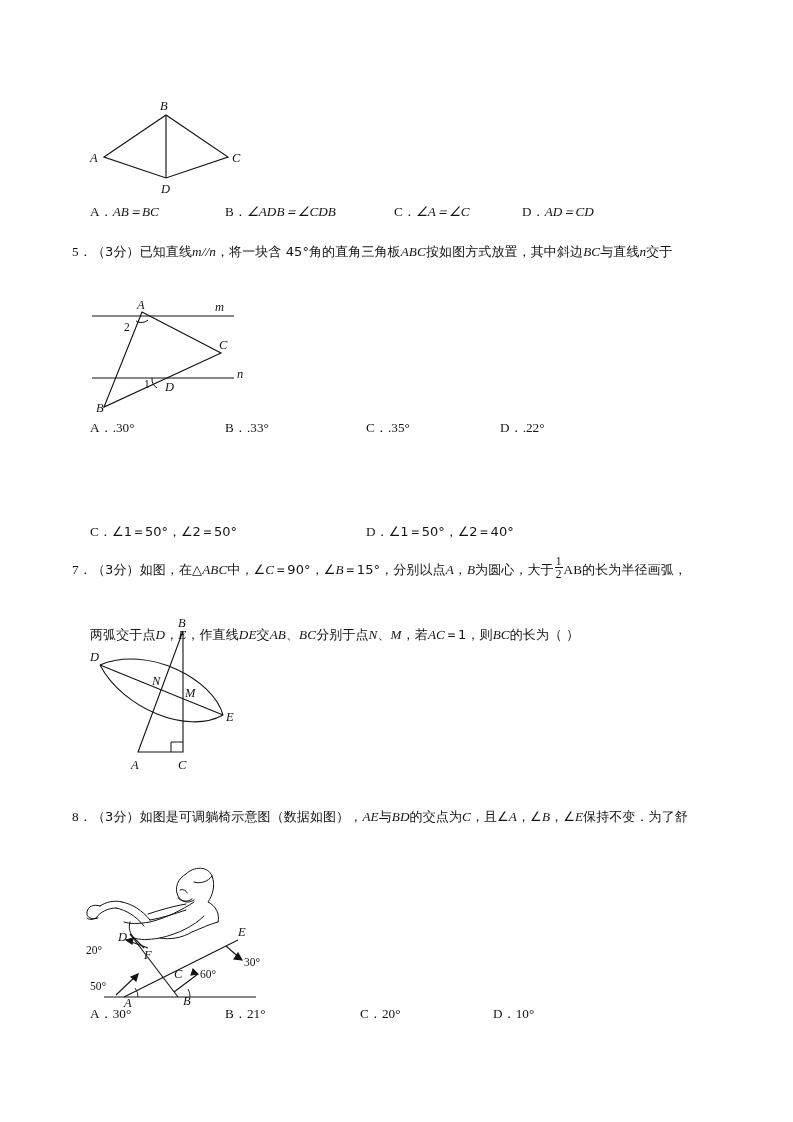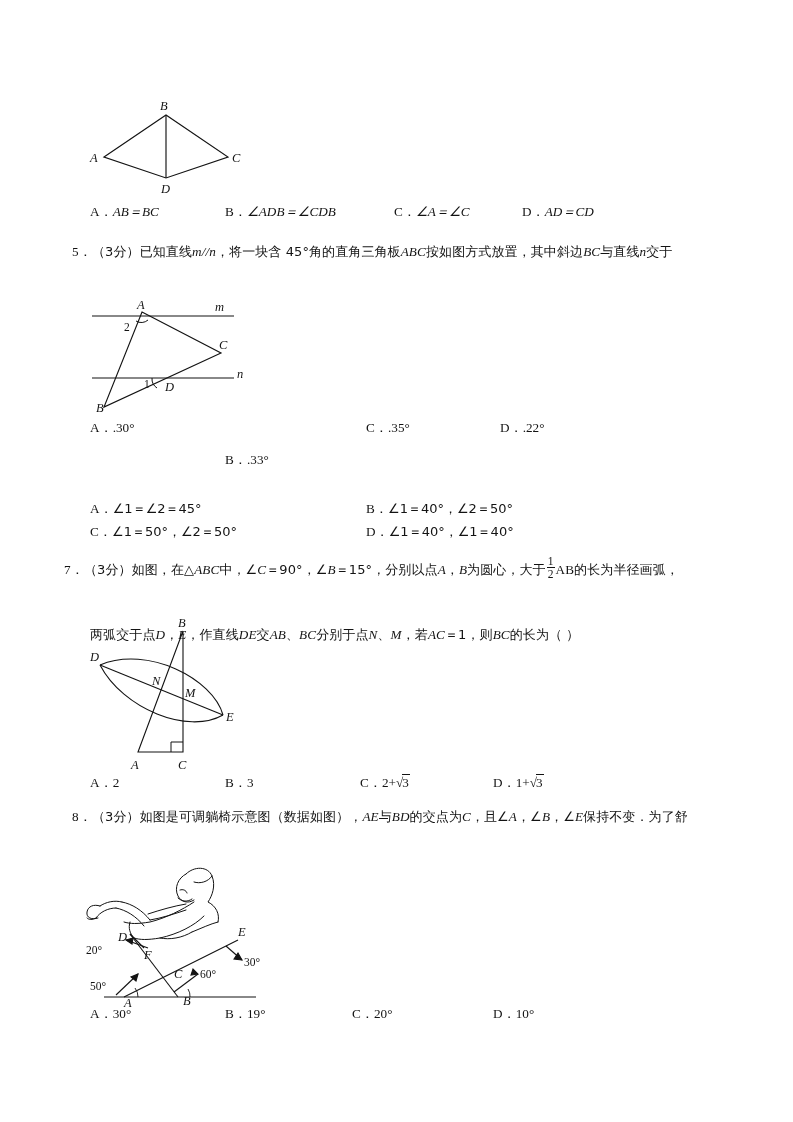--- a/index.html
+++ b/index.html
@@ -173,50 +173,42 @@
       <text class="figlabel" x="151" y="78">n</text>
       <text class="figlabel-up" x="38" y="31">2</text>
       <text class="figlabel-up" x="58" y="88">1</text>
     </svg>
   </div>
 
   <div class="optrow" style="top:419px;">
     <div class="opt" style="left:90px;">
       <span class="lbl">A．</span><span>.30°</span>
     </div>
-    <div class="opt" style="left:225px;margin-top:32px;">
+    <div class="opt" style="left:225px;">
       <span class="lbl">B．</span><span>.33°</span>
     </div>
     <div class="opt" style="left:366px;">
       <span class="lbl">C．</span><span>.35°</span>
     </div>
     <div class="opt" style="left:500px;">
       <span class="lbl">D．</span><span>.22°</span>
     </div>
   </div>
 
 
-  <div class="optrow" style="top:500px;">
-    <div class="opt" style="left:90px;">
-      <span class="lbl">A．</span><span class="cn">∠1＝∠2＝45°</span>
-    </div>
-    <div class="opt" style="left:366px;">
-      <span class="lbl">B．</span><span class="cn">∠1＝40°，∠2＝50°</span>
-    </div>
-  </div>
   <div class="optrow" style="top:523px;">
     <div class="opt" style="left:90px;">
       <span class="lbl">C．</span><span class="cn">∠1＝50°，∠2＝50°</span>
     </div>
     <div class="opt" style="left:366px;">
-      <span class="lbl">D．</span><span class="cn">∠1＝40°，∠1＝40°</span>
-    </div>
-  </div>
-
-  <div class="qline" style="left:64px; top:556px;">
+      <span class="lbl">D．</span><span class="cn">∠1＝50°，∠2＝40°</span>
+    </div>
+  </div>
+
+  <div class="qline" style="left:72px; top:556px;">
     <span class="qnum">7</span><span class="qnum">．</span><span class="cn">（3分）</span><span class="cn">如图，在△</span><span class="it">ABC</span><span class="cn">中，∠</span><span class="it">C</span><span class="cn">＝90°，∠</span><span class="it">B</span><span class="cn">＝15°，分别以点</span><span class="it">A</span><span class="cn">，</span><span class="it">B</span><span class="cn">为圆心，大于</span><span class="frac"><span class="num">1</span><span class="den">2</span></span><span>AB</span><span class="cn">的长为半径画弧，</span>
   </div>
   <div class="qline" style="left:90px; top:626px;">
     <span class="cn">两弧交于点</span><span class="it">D</span><span class="cn">，</span><span class="it">E</span><span class="cn">，作直线</span><span class="it">DE</span><span class="cn">交</span><span class="it">AB</span><span class="cn">、</span><span class="it">BC</span><span class="cn">分别于点</span><span class="it">N</span><span class="cn">、</span><span class="it">M</span><span class="cn">，若</span><span class="it">AC</span><span class="cn">＝1，则</span><span class="it">BC</span><span class="cn">的长为（      ）</span>
   </div>
 
   <div class="fig" style="left:78px; top:617px;">
     <svg width="180" height="155" viewBox="0 0 180 155">
       <g stroke="#131313" stroke-width="1.1" fill="none">
 
@@ -233,34 +225,20 @@
       <text class="figlabel" x="100" y="10">B</text>
       <text class="figlabel" x="12" y="44">D</text>
       <text class="figlabel" x="74" y="68">N</text>
       <text class="figlabel" x="107" y="80">M</text>
       <text class="figlabel" x="148" y="104">E</text>
       <text class="figlabel" x="53" y="152">A</text>
       <text class="figlabel" x="100" y="152">C</text>
     </svg>
   </div>
 
-  <div class="optrow" style="top:774px;">
-    <div class="opt" style="left:90px;">
-      <span class="lbl">A．</span><span>2</span>
-    </div>
-    <div class="opt" style="left:225px;">
-      <span class="lbl">B．</span><span>3</span>
-    </div>
-    <div class="opt" style="left:360px;">
-      <span class="lbl">C．</span><span>2+</span><span class="rad">√<span class="bar">3</span></span>
-    </div>
-    <div class="opt" style="left:493px;">
-      <span class="lbl">D．</span><span>1+</span><span class="rad">√<span class="bar">3</span></span>
-    </div>
-  </div>
 
   <div class="qline" style="left:72px; top:808px;">
     <span class="qnum">8</span><span class="qnum">．</span><span class="cn">（3分）</span><span class="cn">如图是可调躺椅示意图（数据如图），</span><span class="it">AE</span><span class="cn">与</span><span class="it">BD</span><span class="cn">的交点为</span><span class="it">C</span><span class="cn">，且∠</span><span class="it">A</span><span class="cn">，∠</span><span class="it">B</span><span class="cn">，∠</span><span class="it">E</span><span class="cn">保持不变．为了舒</span>
   </div>
 
   <div class="fig" style="left:86px; top:862px;">
     <svg width="180" height="148" viewBox="0 0 180 148">
       <g stroke="#131313" stroke-width="1" fill="none" stroke-linecap="round" stroke-linejoin="round">
 
         <path d="M100,12 C108,4 122,4 126,14 C130,24 126,34 122,40 C130,44 134,52 132,60"></path>
@@ -333,23 +311,23 @@
       <text class="figlabel-up" x="4" y="128">50°</text>
       <text class="figlabel-up" x="114" y="116">60°</text>
     </svg>
   </div>
 
   <div class="optrow" style="top:1005px;">
     <div class="opt" style="left:90px;text-align:center;">
       <span class="lbl">A．</span><span>30°</span>
     </div>
     <div class="opt" style="left:225px;">
-      <span class="lbl">B．</span><span>19°</span>
-    </div>
-    <div class="opt" style="left:352px;">
+      <span class="lbl">B．</span><span>21°</span>
+    </div>
+    <div class="opt" style="left:360px;">
       <span class="lbl">C．</span><span>20°</span>
     </div>
     <div class="opt" style="left:493px;">
       <span class="lbl">D．</span><span>10°</span>
     </div>
   </div>
 
 </div>
 
 </body></html>

